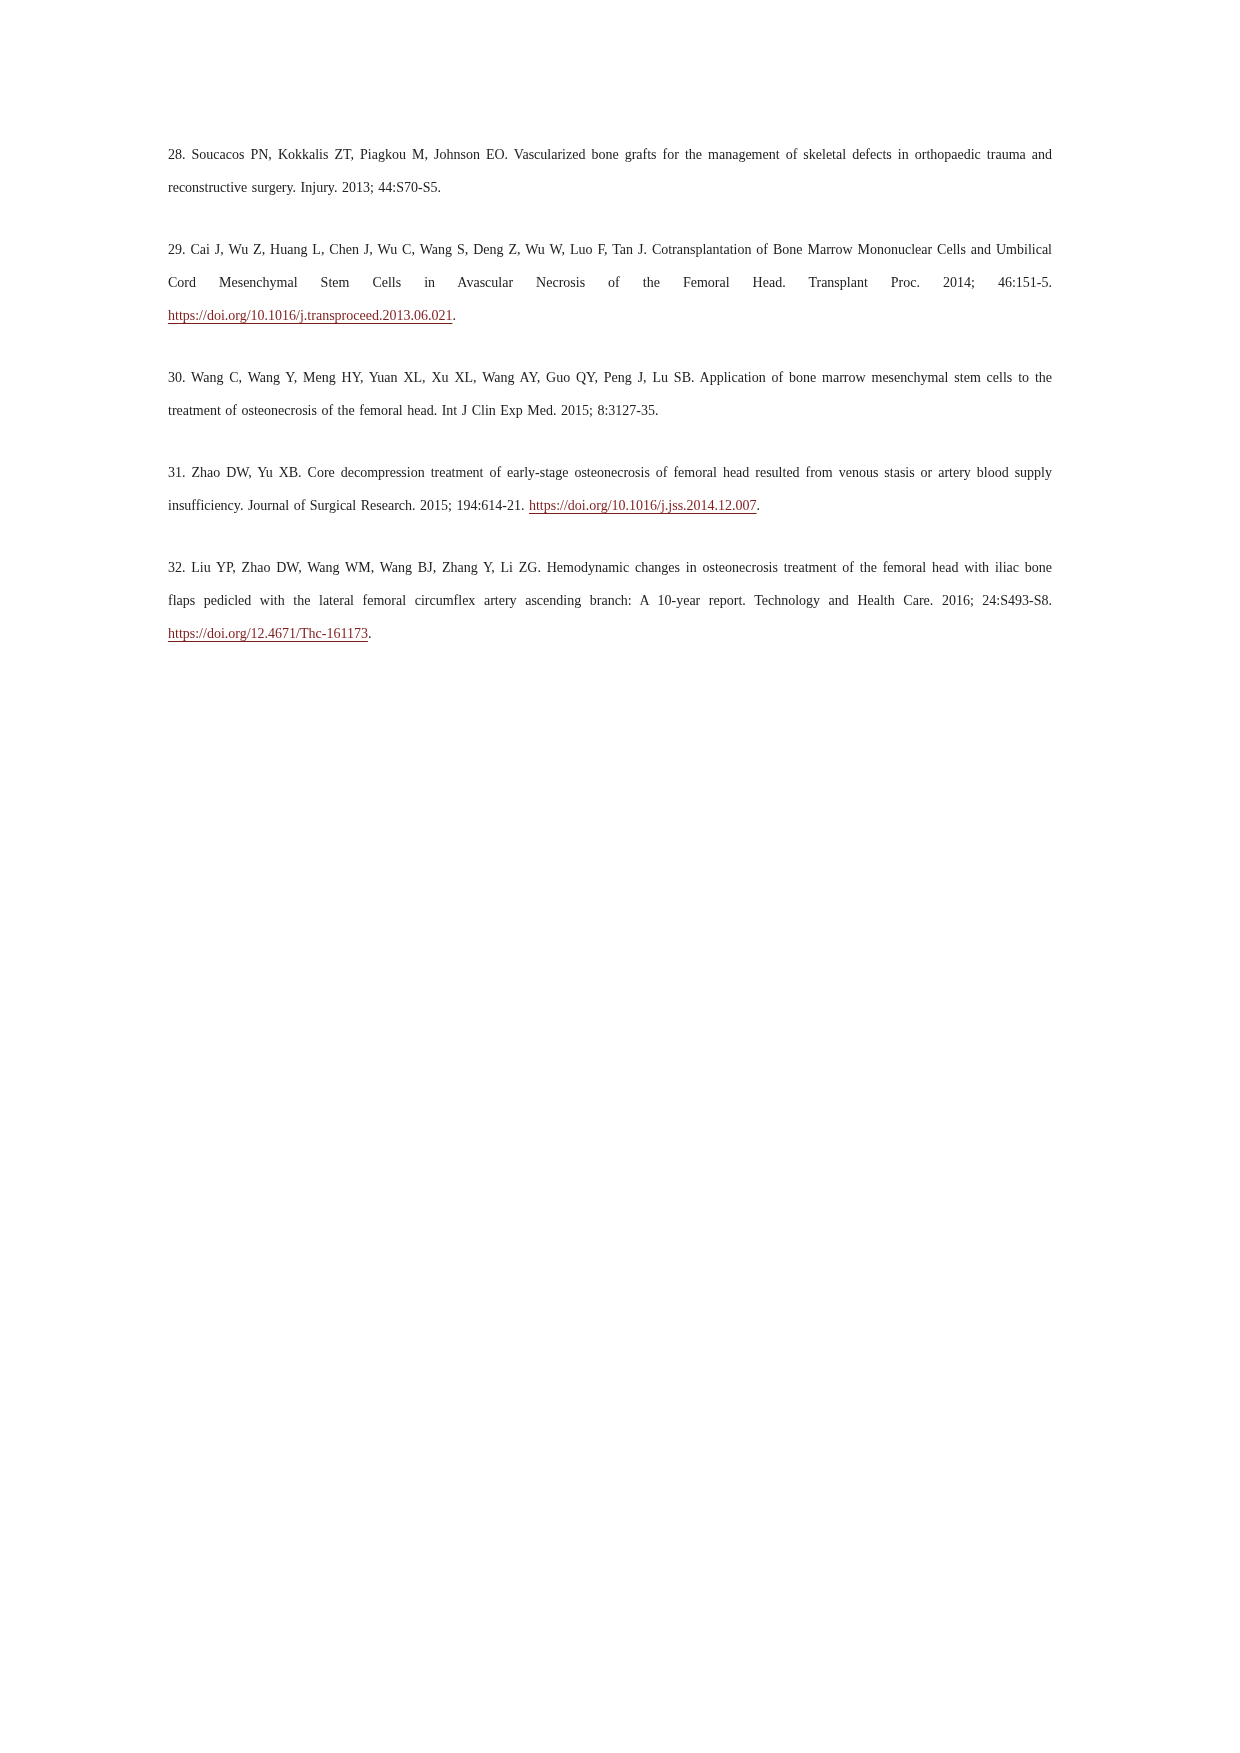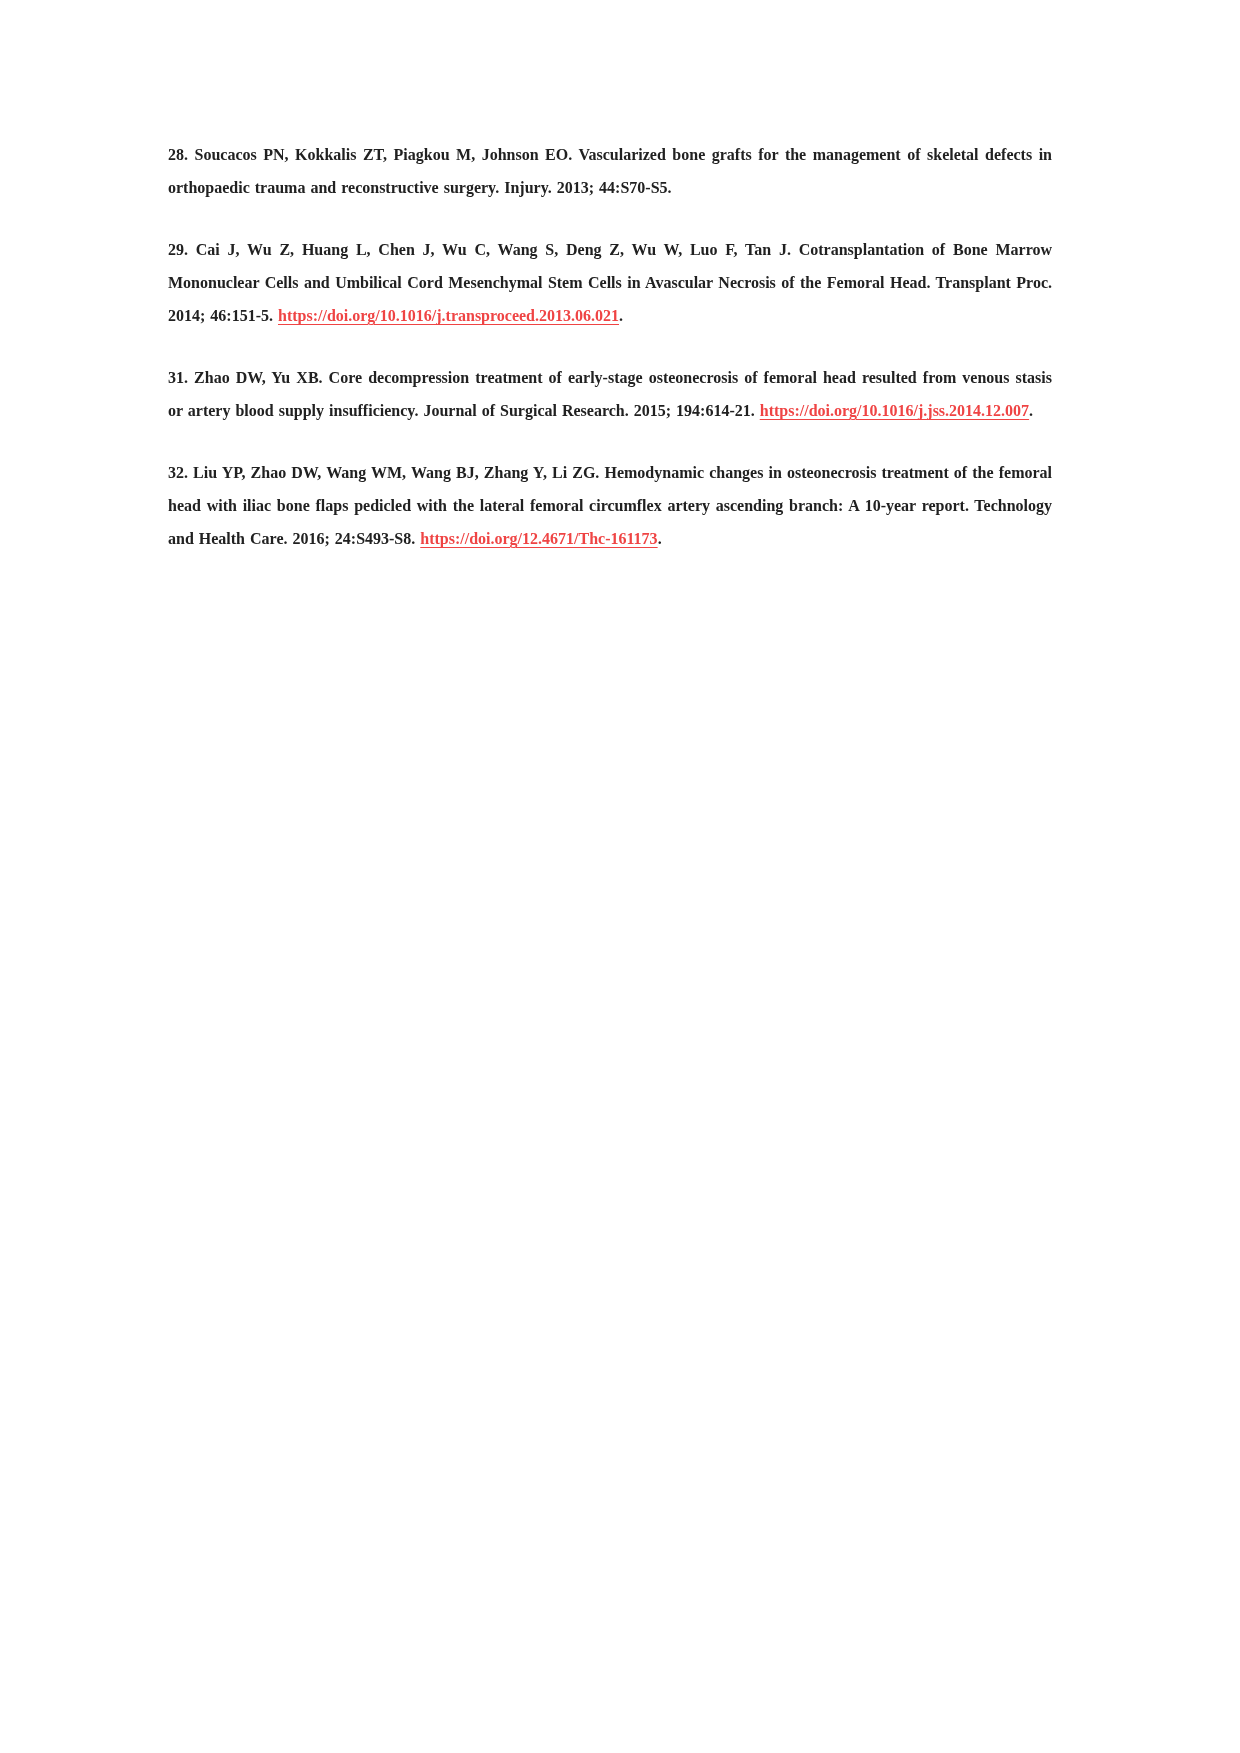--- a/index.html
+++ b/index.html
@@ -20,39 +20,39 @@
     background: #ffffff;
     overflow: hidden;
   }
   .content {
     position: absolute;
     top: 138px;
     left: 168px;
     width: 884px;
   }
   .ref {
-    font-size: 16px;
+    font-size: 14px;
     line-height: 33px;
     color: #212121;
     text-align: justify;
     margin-bottom: 29px;
     word-spacing: 1px;
-    font-weight: bold;
   }
   .ref:last-child { margin-bottom: 0; }
   .ref a {
-    color: #ef4444;
+    color: #7f1d1d;
     text-decoration: underline;
     text-underline-offset: 3px;
     cursor: pointer;
   }
 </style>
 </head>
 <body>
 
 <div class="page">
   <div class="content" id="reference-list">
       <p class="ref"><span>28. Soucacos PN, Kokkalis ZT, Piagkou M, Johnson EO. Vascularized bone grafts for the management of skeletal defects in orthopaedic trauma and reconstructive surgery. Injury. 2013; 44:S70-S5.</span></p>
       <p class="ref"><span>29. Cai J, Wu Z, Huang L, Chen J, Wu C, Wang S, Deng Z, Wu W, Luo F, Tan J. Cotransplantation of Bone Marrow Mononuclear Cells and Umbilical Cord Mesenchymal Stem Cells in Avascular Necrosis of the Femoral Head. Transplant Proc. 2014; 46:151-5. </span><a href="#">https://doi.org/10.1016/j.transproceed.2013.06.021</a><span>.</span></p>
+      <p class="ref"><span>30. Wang C, Wang Y, Meng HY, Yuan XL, Xu XL, Wang AY, Guo QY, Peng J, Lu SB. Application of bone marrow mesenchymal stem cells to the treatment of osteonecrosis of the femoral head. Int J Clin Exp Med. 2015; 8:3127-35.</span></p>
       <p class="ref"><span>31. Zhao DW, Yu XB. Core decompression treatment of early-stage osteonecrosis of femoral head resulted from venous stasis or artery blood supply insufficiency. Journal of Surgical Research. 2015; 194:614-21. </span><a href="#">https://doi.org/10.1016/j.jss.2014.12.007</a><span>.</span></p>
       <p class="ref"><span>32. Liu YP, Zhao DW, Wang WM, Wang BJ, Zhang Y, Li ZG. Hemodynamic changes in osteonecrosis treatment of the femoral head with iliac bone flaps pedicled with the lateral femoral circumflex artery ascending branch: A 10-year report. Technology and Health Care. 2016; 24:S493-S8. </span><a href="#">https://doi.org/12.4671/Thc-161173</a><span>.</span></p>
     </div>
 </div>
 
 </body></html>

